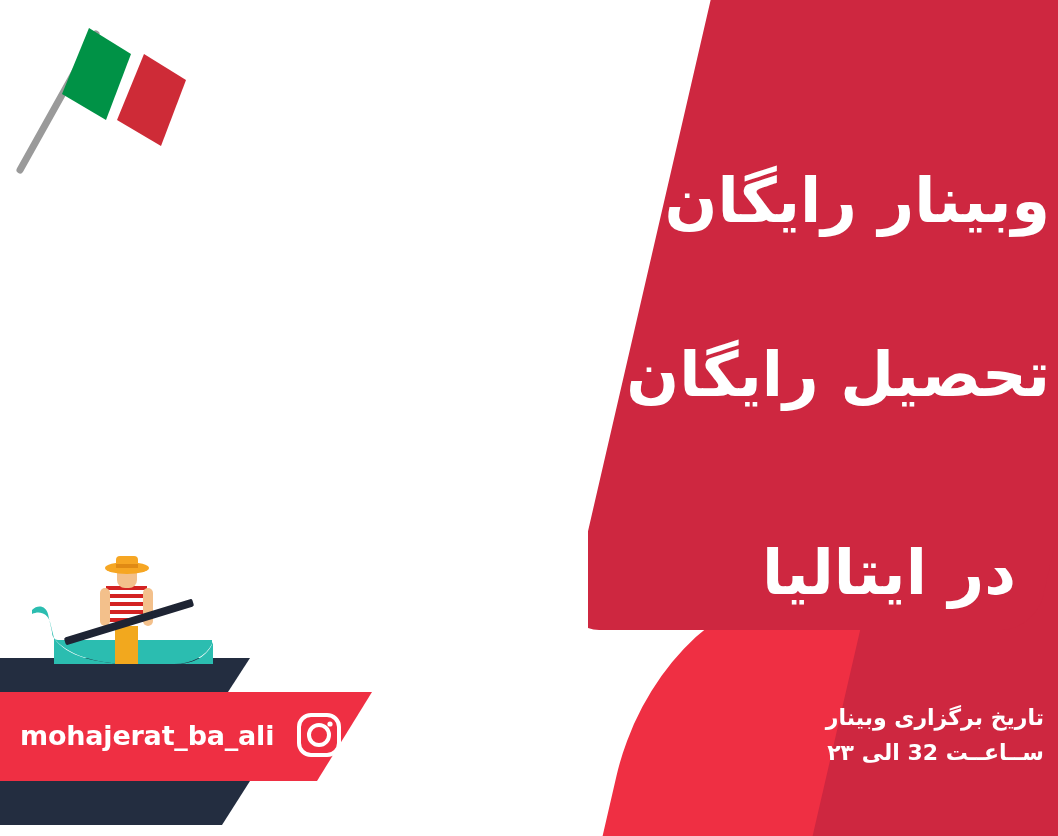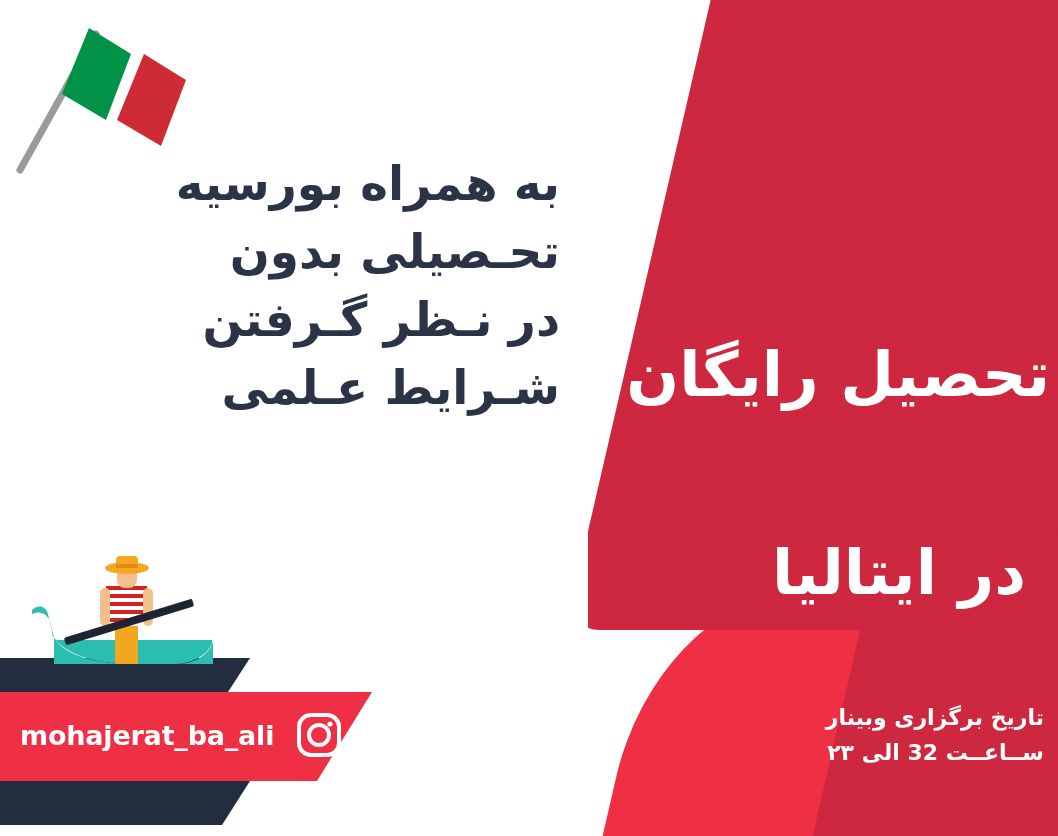--- a/index.html
+++ b/index.html
@@ -82,21 +82,21 @@
     position: absolute;
     right: 8px;
     font-weight: 700;
     font-size: 60px;
     line-height: 1.05;
     white-space: nowrap;
     text-shadow: 0 0 1px rgba(0,0,0,0.06);
   }
   .headline-1 { top: 168px; font-size: 62px; }
   .headline-2 { top: 342px; font-size: 62px; }
-  .headline-3 { top: 540px; font-size: 62px; right: 32px; }
+  .headline-3 { top: 540px; font-size: 62px; right: 42px; }
 
   .schedule {
     position: absolute;
     right: 14px;
     top: 700px;
     z-index: 6;
     color: #ffffff;
     text-align: right;
     direction: rtl;
     font-weight: 700;
@@ -198,35 +198,30 @@
 <div id="poster">
 
   <div class="red-layer">
     <div class="red-bright-panel"></div>
     <div class="red-dark-foot"></div>
     <div class="red-bright-leaf"></div>
     <div class="red-dark-panel"></div>
   </div>
 
   <div class="headline-block">
+    <div class="headline headline-1">وبینار رایگان</div>
     <div class="headline headline-2">تحصیل رایگان</div>
     <div class="headline headline-3">در ایتالیا</div>
   </div>
 
   <div class="schedule">
     <div>تاریخ برگزاری وبینار</div>
     <div>ســاعــت 32 الی ۲۳</div>
   </div>
 
-  <div class="left-copy">
-    <div>به همراه بورسیه</div>
-    <div>تحـصیلی بدون</div>
-    <div>در نـظر گـرفتن</div>
-    <div>شـرایط عـلمی</div>
-  </div>
 
   <svg class="flag" viewBox="0 0 190 170">
     <line x1="6" y1="164" x2="82" y2="28" stroke="#9A9A9A" stroke-width="7" stroke-linecap="round"></line>
     <polygon points="75,22 117,48 92,114 48,88" fill="#009246"></polygon>
     <polygon points="130,48 172,74 147,140 103,114" fill="#CE2B37"></polygon>
   </svg>
 
   <div class="band band-navy-top"></div>
   <div class="band band-red"></div>
   <div class="band band-navy-bottom"></div>

